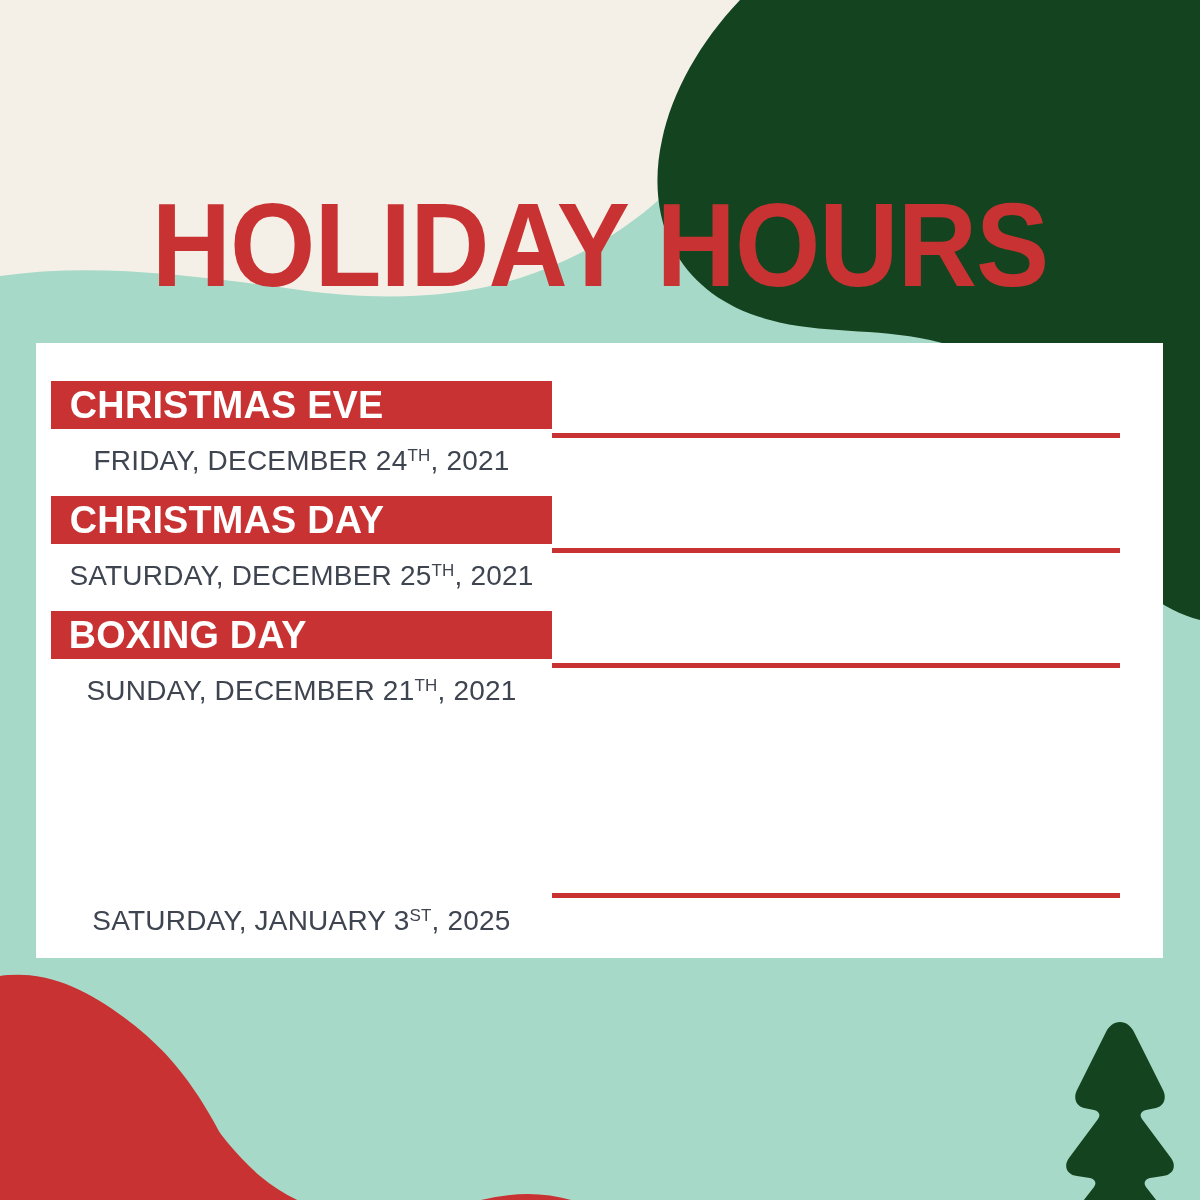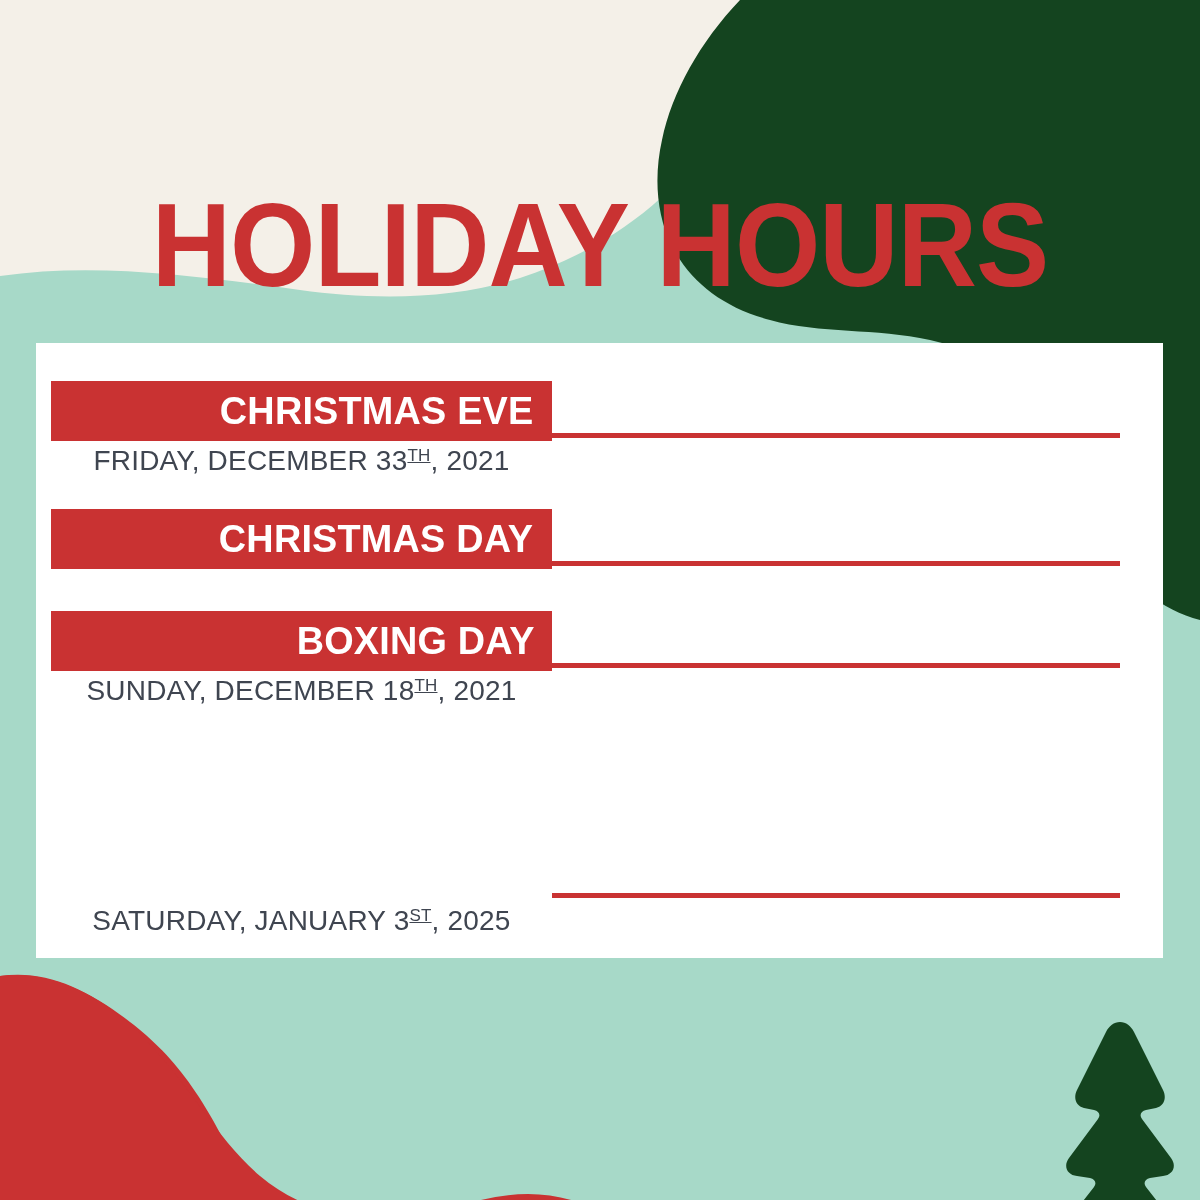--- a/index.html
+++ b/index.html
@@ -58,36 +58,36 @@
     background: #ffffff;
   }
 
   .row {
     position: absolute;
     left: 0;
     width: 1127px;
     height: 115px;
   }
   .row-0 { top: 38px; }
-  .row-1 { top: 166px; }
+  .row-1 { top: 153px; }
   .row-2 { top: 268px; }
   .row-3 { top: 383px; }
   .row-4 { top: 498px; }
 
   
   .chip {
     position: absolute;
     left: 15px;
     top: 0px;
     width: 501px;
-    height: 60px;
+    height: 48px;
     background: #C93232;
     display: flex;
     align-items: center;
-    justify-content: flex-end;
+    justify-content: flex-start;
     box-sizing: border-box;
     padding: 0 14px 0 14px;
   }
   .chip-label {
     color: #ffffff;
     font-family: "Liberation Sans Narrow", "Liberation Sans", sans-serif;
     font-weight: bold;
     font-size: 39px;
     line-height: 40px;
     letter-spacing: 0.2px;
@@ -119,21 +119,20 @@
     font-size: 28px;
     line-height: 40px;
     letter-spacing: 0.2px;
     white-space: nowrap;
   }
   .date sup {
     font-size: 17px;
     line-height: 0;
     vertical-align: 9px;
     letter-spacing: 0.2px;
-    text-decoration: underline;
   }
 </style>
 </head>
 <body>
 
 <div id="poster">
 
   <svg id="bg-shapes" viewBox="0 0 1200 1200" width="1200" height="1200" xmlns="http://www.w3.org/2000/svg">
 
     <rect x="0" y="0" width="1200" height="1200" fill="#A7D9C8"></rect>
@@ -189,36 +188,37 @@
 
   <div id="title">HOLIDAY HOURS</div>
 
   <div id="card">
 
     <div class="row row-0">
       <div class="chip">
         <span class="chip-label">CHRISTMAS EVE</span>
       </div>
       <div class="rule"></div>
-      <div class="date"><span>FRIDAY, DECEMBER 33</span><sup>TH</sup><span>, 2021</span></div>
+      <div class="date"><span>FRIDAY, DECEMBER 24</span><sup>TH</sup><span>, 2021</span></div>
     </div>
 
     <div class="row row-1">
       <div class="chip">
         <span class="chip-label">CHRISTMAS DAY</span>
       </div>
       <div class="rule"></div>
+      <div class="date"><span>SATURDAY, DECEMBER 25</span><sup>TH</sup><span>, 2021</span></div>
     </div>
 
     <div class="row row-2">
       <div class="chip">
         <span class="chip-label">BOXING DAY</span>
       </div>
       <div class="rule"></div>
-      <div class="date"><span>SUNDAY, DECEMBER 18</span><sup>TH</sup><span>, 2021</span></div>
+      <div class="date"><span>SUNDAY, DECEMBER 21</span><sup>TH</sup><span>, 2021</span></div>
     </div>
 
 
     <div class="row row-4">
       <div class="rule"></div>
       <div class="date"><span>SATURDAY, JANUARY 3</span><sup>ST</sup><span>, 2025</span></div>
     </div>
 
   </div>
 </div>

